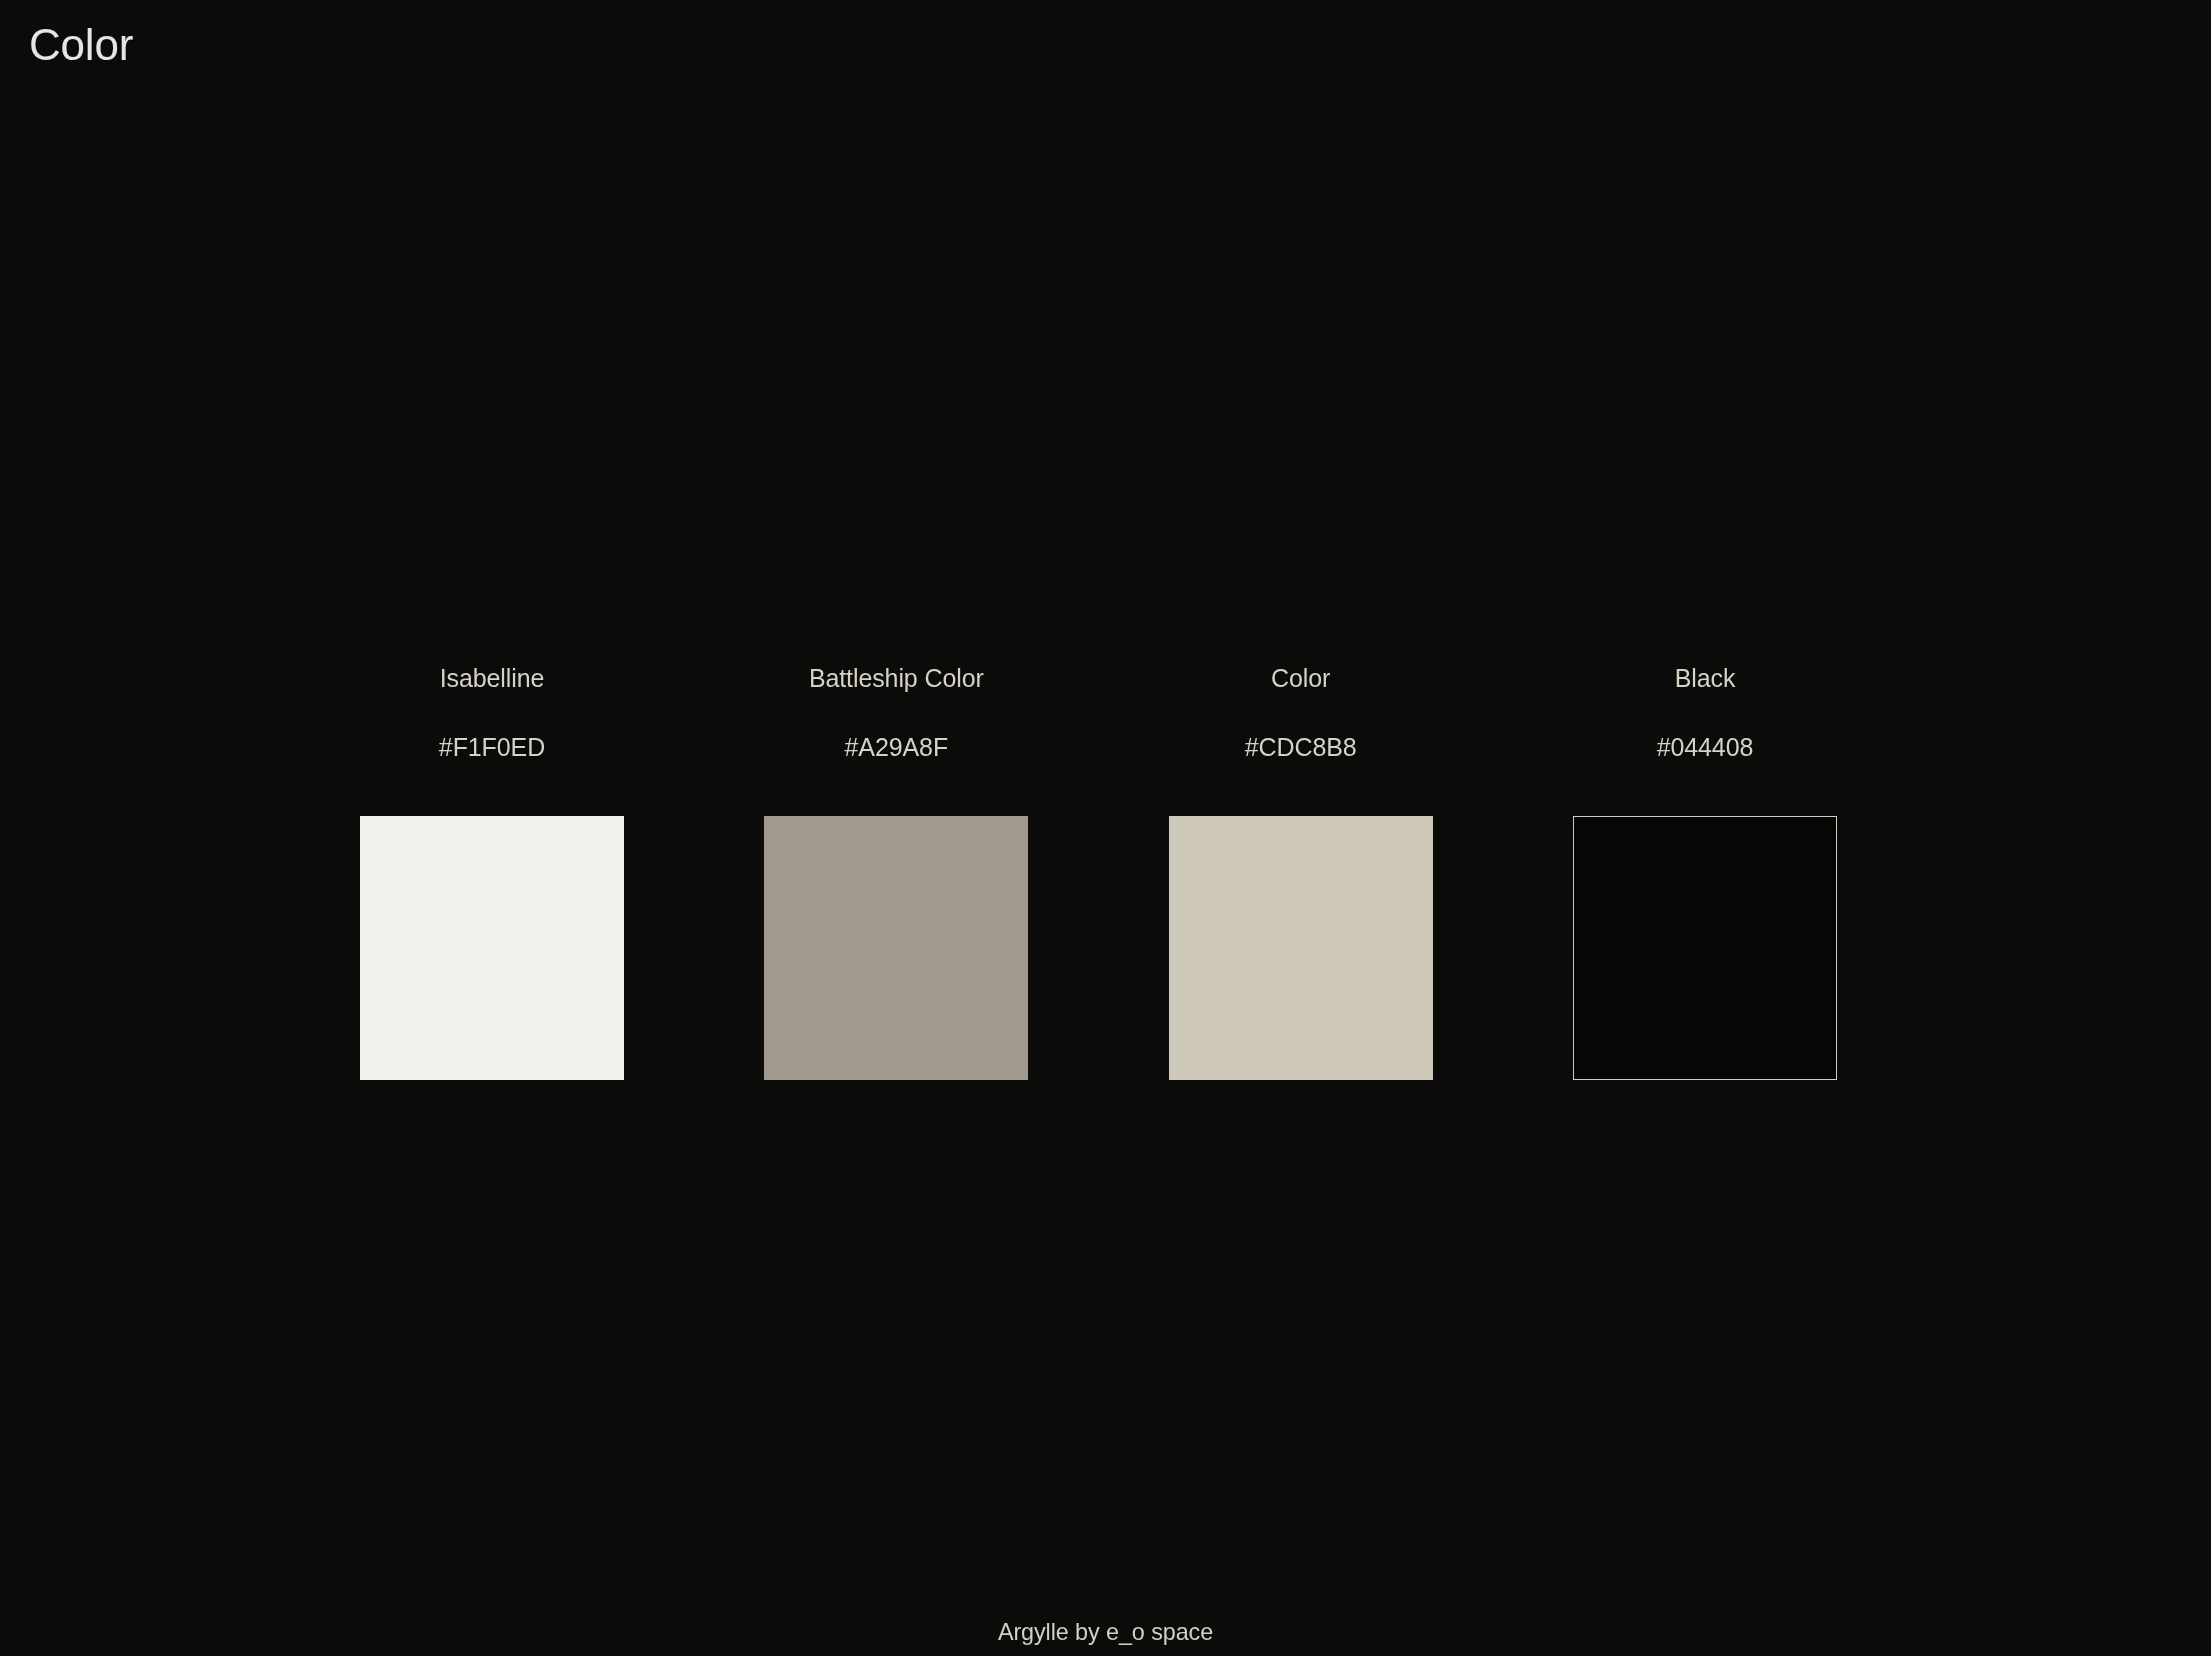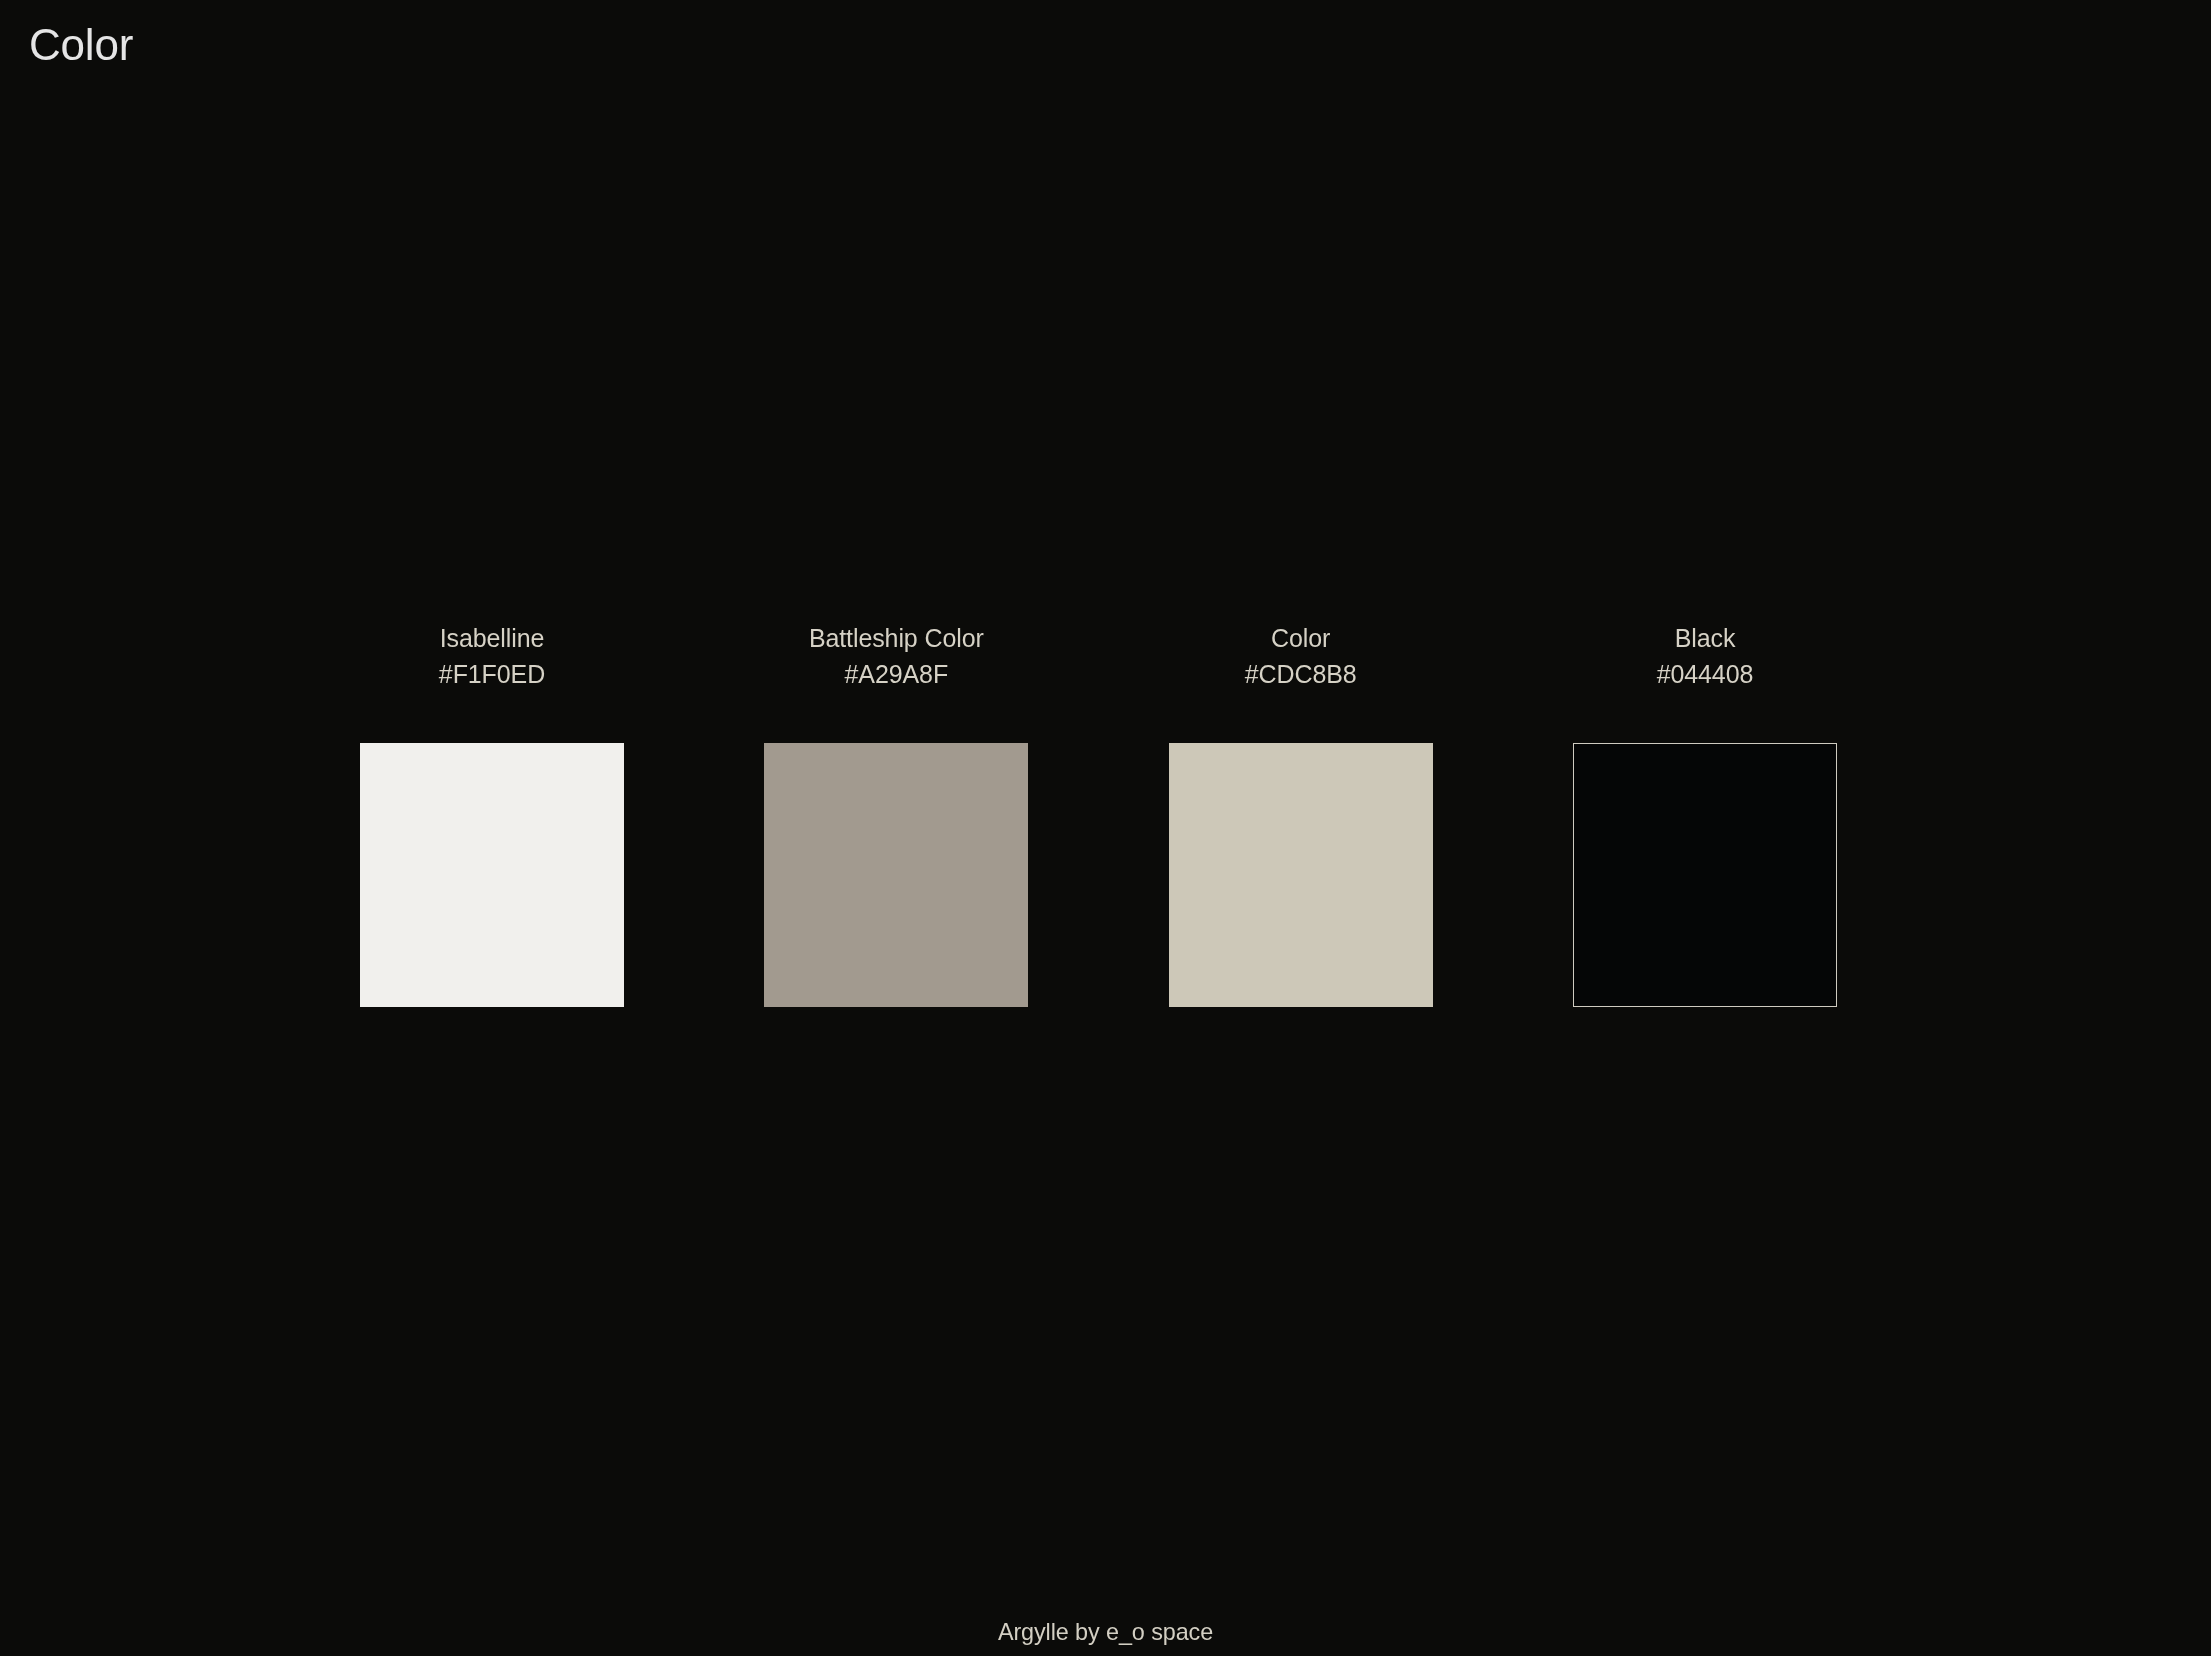--- a/index.html
+++ b/index.html
@@ -54,22 +54,22 @@
   .swatch-caption {
     width: 100%;
     text-align: center;
     font-size: 25px;
     line-height: 36px;
     letter-spacing: -0.1px;
     color: #D6D2C6;
     white-space: nowrap;
   }
 
-  .swatch-name { font-weight: 400; }
-  .swatch-hex  { font-weight: 400; }
+  .swatch-name { font-weight: 400; margin-top: 40px; }
+  .swatch-hex  { font-weight: 400; margin-top: 33px; }
 
   .swatch-chip {
     width: 264px;
     height: 264px;
     margin-top: 51px;
     background: #000;
     border: 0 solid transparent;
   }
 
   .swatch-chip.bordered {

